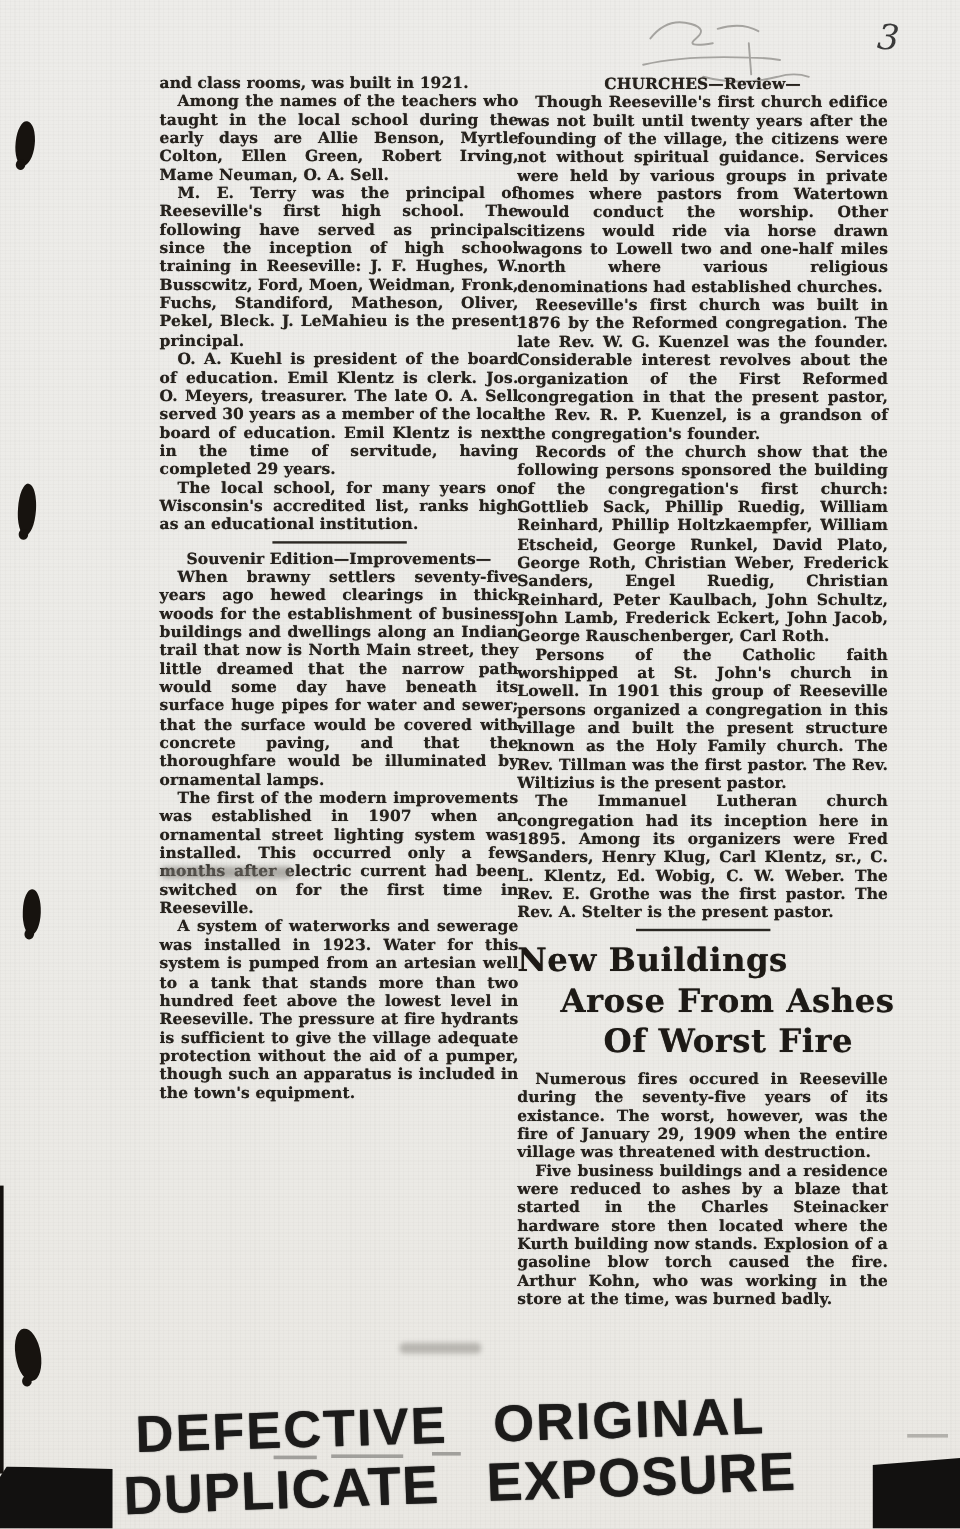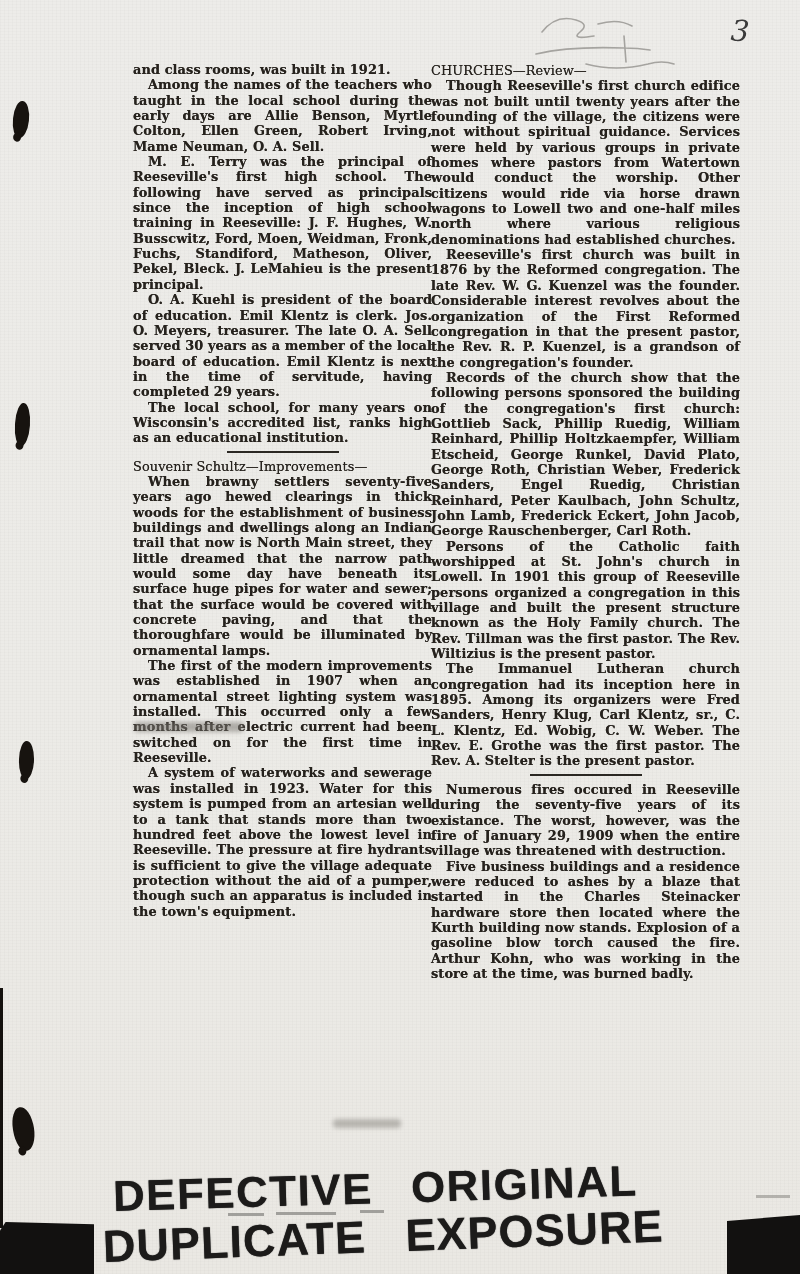--- a/index.html
+++ b/index.html
@@ -18,21 +18,21 @@
   .col{
     position:absolute;top:62px;
     font-size:12.9px;line-height:15.35px;font-weight:700;
     color:#26221d;text-align:justify;letter-spacing:0.1px;
     text-shadow:0 0 0.6px rgba(30,26,22,0.75);
   }
   .left-col{left:133px;width:299px;}
   .right-col{left:431px;width:309px;}
   .col p{margin:0;text-indent:15px;}
   .col p.first{text-indent:0;}
-  .sec-head{font-weight:400;text-indent:0 !important;text-align:left;margin:1px 0 0 0 !important;}
+  .sec-head{font-weight:700;text-indent:0 !important;text-align:center;margin:1px 0 0 0 !important;}
   .rule{width:112px;height:0;border-top:2.5px solid #2b2823;margin:5px auto 6px auto;}
   .headline{margin:8px 0 6px 0;font-size:27px;line-height:34px;font-weight:700;
     letter-spacing:0.4px;text-align:left;color:#1d1a16;white-space:nowrap;}
   .headline .hl2{padding-left:36px;}
   .headline .hl3{padding-left:72px;}
   
   .page-number{
     position:absolute;left:731px;top:14px;font-size:29px;font-style:italic;
     color:#3a3a3a;transform:rotate(4deg);font-family:"DejaVu Serif",serif;
   }
@@ -86,34 +86,39 @@
   </svg>
   <div class="page-number">3</div>
 
   <div class="col left-col">
     <p class="first">and class rooms, was built in 1921.</p>
     <p>Among the names of the teachers who taught in the local school during the early days are Allie Benson, Myrtle Colton, Ellen Green, Robert Irving, Mame Neuman, O. A. Sell.</p>
     <p>M. E. Terry was the principal of Reeseville's first high school. The following have served as principals since the inception of high school training in Reeseville: J. F. Hughes, W. Busscwitz, Ford, Moen, Weidman, Fronk, Fuchs, Standiford, Matheson, Oliver, Pekel, Bleck. J. LeMahieu is the present principal.</p>
     <p>O. A. Kuehl is president of the board of education. Emil Klentz is clerk. Jos. O. Meyers, treasurer. The late O. A. Sell served 30 years as a member of the local board of education. Emil Klentz is next in the time of servitude, having completed 29 years.</p>
     <p>The local school, for many years on Wisconsin's accredited list, ranks high as an educational institution.</p>
     <div class="rule"></div>
-    <p class="sec-head">Souvenir Schultz—Improvements—</p>
+    <p class="sec-head">Souvenir Edition—Improvements—</p>
     <p>When brawny settlers seventy-five years ago hewed clearings in thick woods for the establishment of business buildings and dwellings along an Indian trail that now is North Main street, they little dreamed that the narrow path would some day have beneath its surface huge pipes for water and sewer; that the surface would be covered with concrete paving, and that the thoroughfare would be illuminated by ornamental lamps.</p>
     <p>The first of the modern improvements was established in 1907 when an ornamental street lighting system was installed. This occurred only a few months after electric current had been switched on for the first time in Reeseville.</p>
     <p>A system of waterworks and sewerage was installed in 1923. Water for this system is pumped from an artesian well to a tank that stands more than two hundred feet above the lowest level in Reeseville. The pressure at fire hydrants is sufficient to give the village adequate protection without the aid of a pumper, though such an apparatus is included in the town's equipment.</p>
   </div>
 
   <div class="col right-col">
     <p class="sec-head">CHURCHES—Review—</p>
     <p>Though Reeseville's first church edifice was not built until twenty years after the founding of the village, the citizens were not without spiritual guidance. Services were held by various groups in private homes where pastors from Watertown would conduct the worship. Other citizens would ride via horse drawn wagons to Lowell two and one-half miles north where various religious denominations had established churches.</p>
     <p>Reeseville's first church was built in 1876 by the Reformed congregation. The late Rev. W. G. Kuenzel was the founder. Considerable interest revolves about the organization of the First Reformed congregation in that the present pastor, the Rev. R. P. Kuenzel, is a grandson of the congregation's founder.</p>
     <p>Records of the church show that the following persons sponsored the building of the congregation's first church: Gottlieb Sack, Phillip Ruedig, William Reinhard, Phillip Holtzkaempfer, William Etscheid, George Runkel, David Plato, George Roth, Christian Weber, Frederick Sanders, Engel Ruedig, Christian Reinhard, Peter Kaulbach, John Schultz, John Lamb, Frederick Eckert, John Jacob, George Rauschenberger, Carl Roth.</p>
     <p>Persons of the Catholic faith worshipped at St. John's church in Lowell. In 1901 this group of Reeseville persons organized a congregation in this village and built the present structure known as the Holy Family church. The Rev. Tillman was the first pastor. The Rev. Wiltizius is the present pastor.</p>
     <p>The Immanuel Lutheran church congregation had its inception here in 1895. Among its organizers were Fred Sanders, Henry Klug, Carl Klentz, sr., C. L. Klentz, Ed. Wobig, C. W. Weber. The Rev. E. Grothe was the first pastor. The Rev. A. Stelter is the present pastor.</p>
     <div class="rule"></div>
+    <div class="headline">
+      <div class="hl1">New Buildings</div>
+      <div class="hl2">Arose From Ashes</div>
+      <div class="hl3">Of Worst Fire</div>
+    </div>
     <p>Numerous fires occured in Reeseville during the seventy-five years of its existance. The worst, however, was the fire of January 29, 1909 when the entire village was threatened with destruction.</p>
     <p>Five business buildings and a residence were reduced to ashes by a blaze that started in the Charles Steinacker hardware store then located where the Kurth building now stands. Explosion of a gasoline blow torch caused the fire. Arthur Kohn, who was working in the store at the time, was burned badly.</p>
   </div>
 
   <div class="blob blob1"></div>
   <div class="blob blob2"></div>
   <div class="blob blob3"></div>
   <div class="blob blob4"></div>
 
   <div class="edge-strip"></div>

